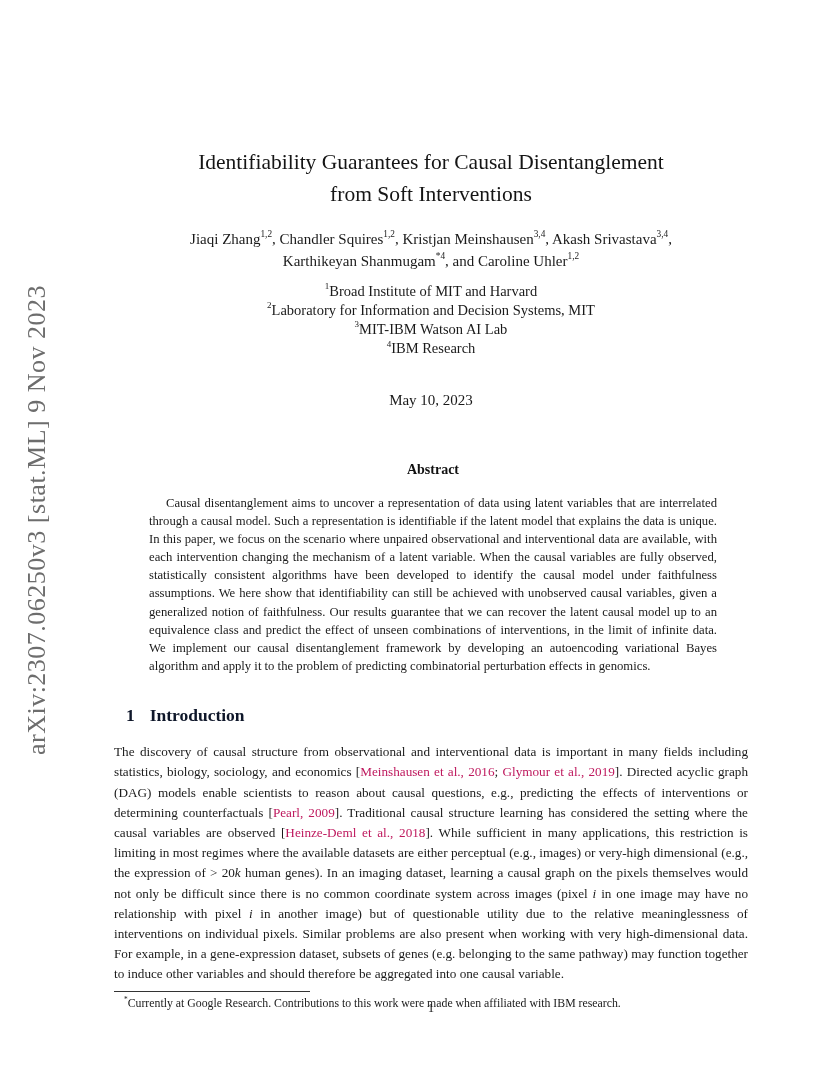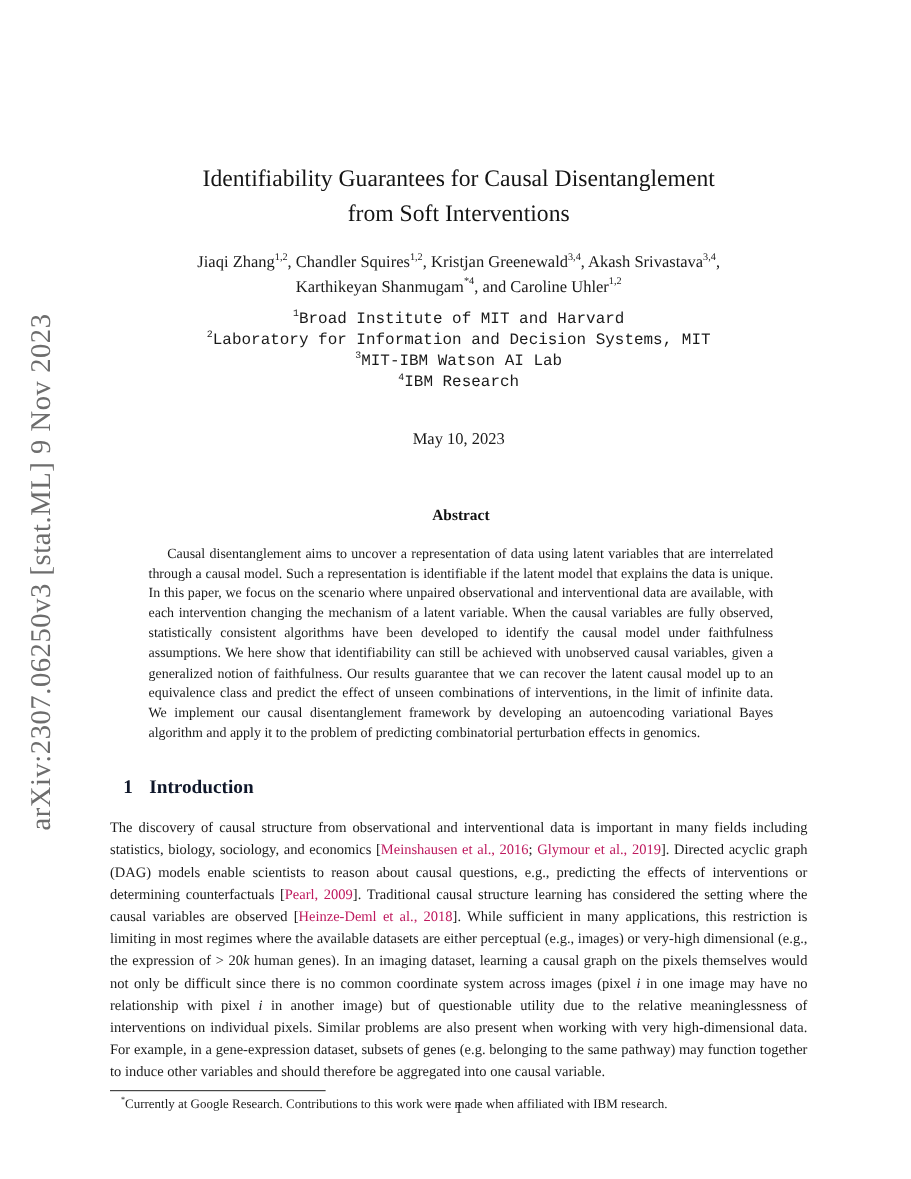--- a/index.html
+++ b/index.html
@@ -19,21 +19,21 @@
     text-align:center;
     transform:rotate(-90deg);
     transform-origin:center;
     font-size:26px;
     color:#6d6d6d;
     letter-spacing:0.5px;
     white-space:nowrap;
   }
   .content{
     position:absolute;
-    left:100px;top:0;
+    left:114px;top:0;
     width:634px;
   }
   .title{
     margin:146px 0 0 0;
     font-size:21.5px;
     font-weight:400;
     text-align:center;
     line-height:1.5;
     color:#151515;
   }
@@ -48,21 +48,20 @@
     line-height:0;
     position:relative;
     top:-0.1em;
     vertical-align:super;
   }
   .affiliations{
     margin-top:9px;
     text-align:center;
     font-size:14.5px;
     line-height:1.33;
-    font-family:Liberation Mono, monospace;
   }
   .date{
     margin-top:33px;
     text-align:center;
     font-size:15px;
   }
   .abstract{
     margin:53px 31px 0 35px;
   }
   .abstract-heading{
@@ -123,21 +122,21 @@
   <div class="stamp">arXiv:2307.06250v3 [stat.ML] 9 Nov 2023</div>
 
   <main class="content">
 
     <h1 class="title">
       <span>Identifiability Guarantees for Causal Disentanglement</span><br>
       <span>from Soft Interventions</span>
     </h1>
 
     <div class="authors">
-      <div><span>Jiaqi Zhang</span><sup>1,2</sup><span>, Chandler Squires</span><sup>1,2</sup><span>, Kristjan Greenewald</span><sup>3,4</sup><span>, Akash Srivastava</span><sup>3,4</sup><span>,</span></div>
+      <div><span>Jiaqi Zhang</span><sup>1,2</sup><span>, Chandler Squires</span><sup>1,2</sup><span>, Kristjan Meinshausen</span><sup>3,4</sup><span>, Akash Srivastava</span><sup>3,4</sup><span>,</span></div>
       <div><span>Karthikeyan Shanmugam</span><sup>*4</sup><span>, and Caroline Uhler</span><sup>1,2</sup></div>
     </div>
 
     <div class="affiliations">
       <div><sup>1</sup><span>Broad Institute of MIT and Harvard</span></div>
       <div><sup>2</sup><span>Laboratory for Information and Decision Systems, MIT</span></div>
       <div><sup>3</sup><span>MIT-IBM Watson AI Lab</span></div>
       <div><sup>4</sup><span>IBM Research</span></div>
     </div>
 

